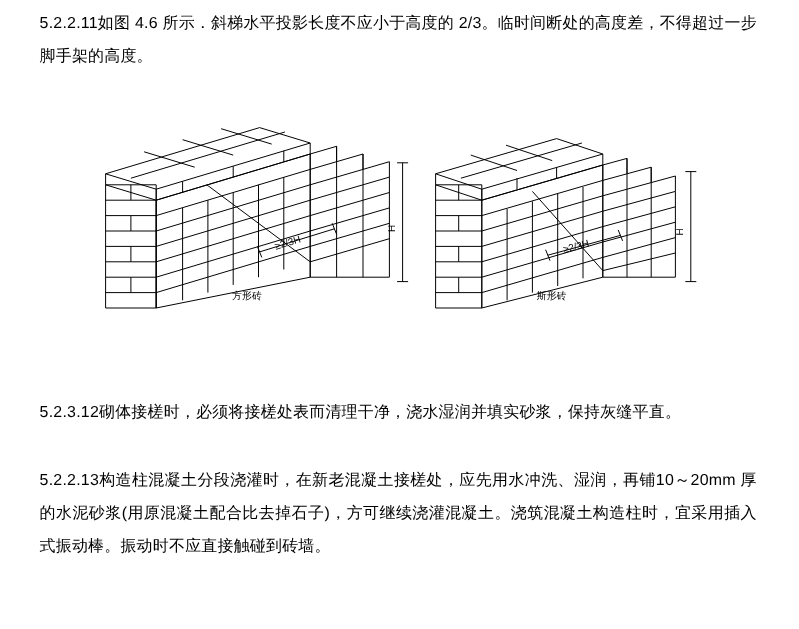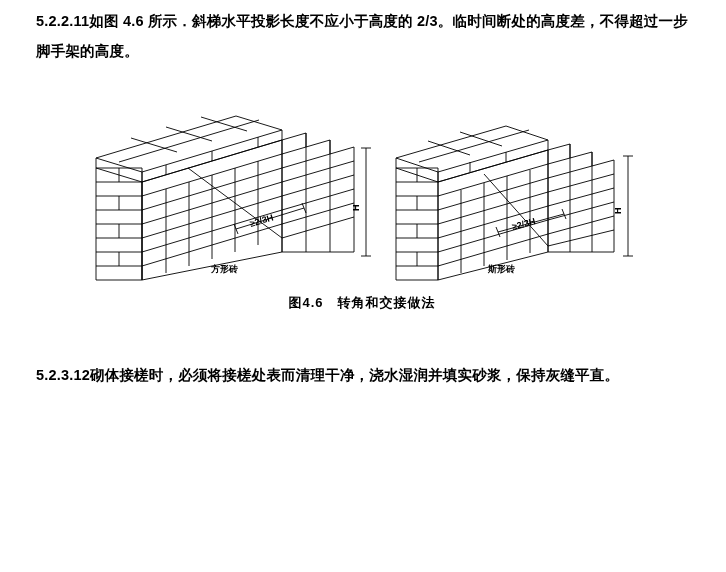--- a/index.html
+++ b/index.html
@@ -14,21 +14,20 @@
     color: #000000;
     position: relative;
     overflow: hidden;
   }
   .page {
     position: relative;
     width: 726px;
     height: 572px;
     box-sizing: border-box;
     padding: 4px;
-    font-weight: bold;
   }
   .para {
     font-size: 14.5px;
     line-height: 30px;
     color: #000;
     letter-spacing: 0.2px;
     text-align: justify;
   }
   #para-1 {
     position: absolute;
@@ -229,19 +228,19 @@
 
       <text class="lbl" x="323" y="125" transform="rotate(-90 323 125)">H</text>
       <text class="lbl" x="215" y="141" transform="rotate(-17 215 141)">≥2/3H</text>
       <text class="lbl" x="585" y="128" transform="rotate(-90 585 128)">H</text>
       <text class="lbl" x="477" y="144" transform="rotate(-15 477 144)">≥2/3H</text>
 
       <text class="lbl" x="175" y="186" font-size="11">方形砖</text>
       <text class="lbl" x="452" y="186" font-size="11">斯形砖</text>
     </svg>
 
-    <div id="figure-caption">图4.6　转角和交接做法</div>
   </div>
 
   <div class="para" id="para-2">5.2.3.12砌体接槎时，必须将接槎处表而清理干净，浇水湿润并填实砂浆，保持灰缝平直。</div>
 
+  <div class="para" id="para-3">5.2.2.13构造柱混凝土分段浇灌时，在新老混凝土接槎处，应先用水冲洗、湿润，再铺10～20mm 厚的水泥砂浆(用原混凝土配合比去掉石子)，方可继续浇灌混凝土。浇筑混凝土构造柱时，宜采用插入式振动棒。振动时不应直接触碰到砖墙。</div>
 
 </div>
 
 </body></html>

